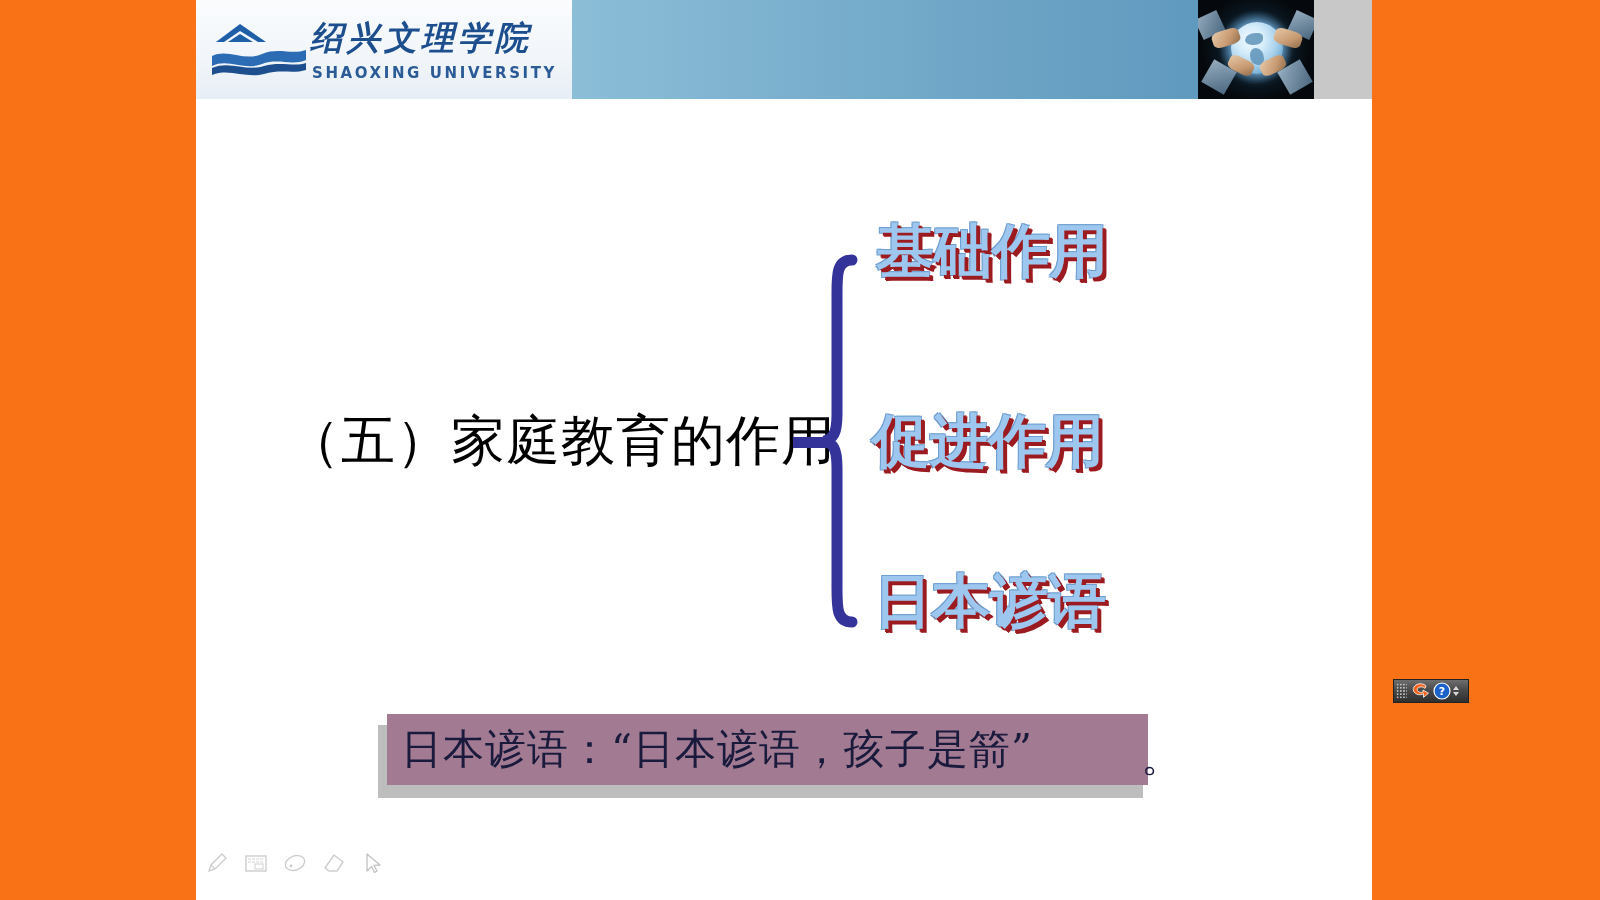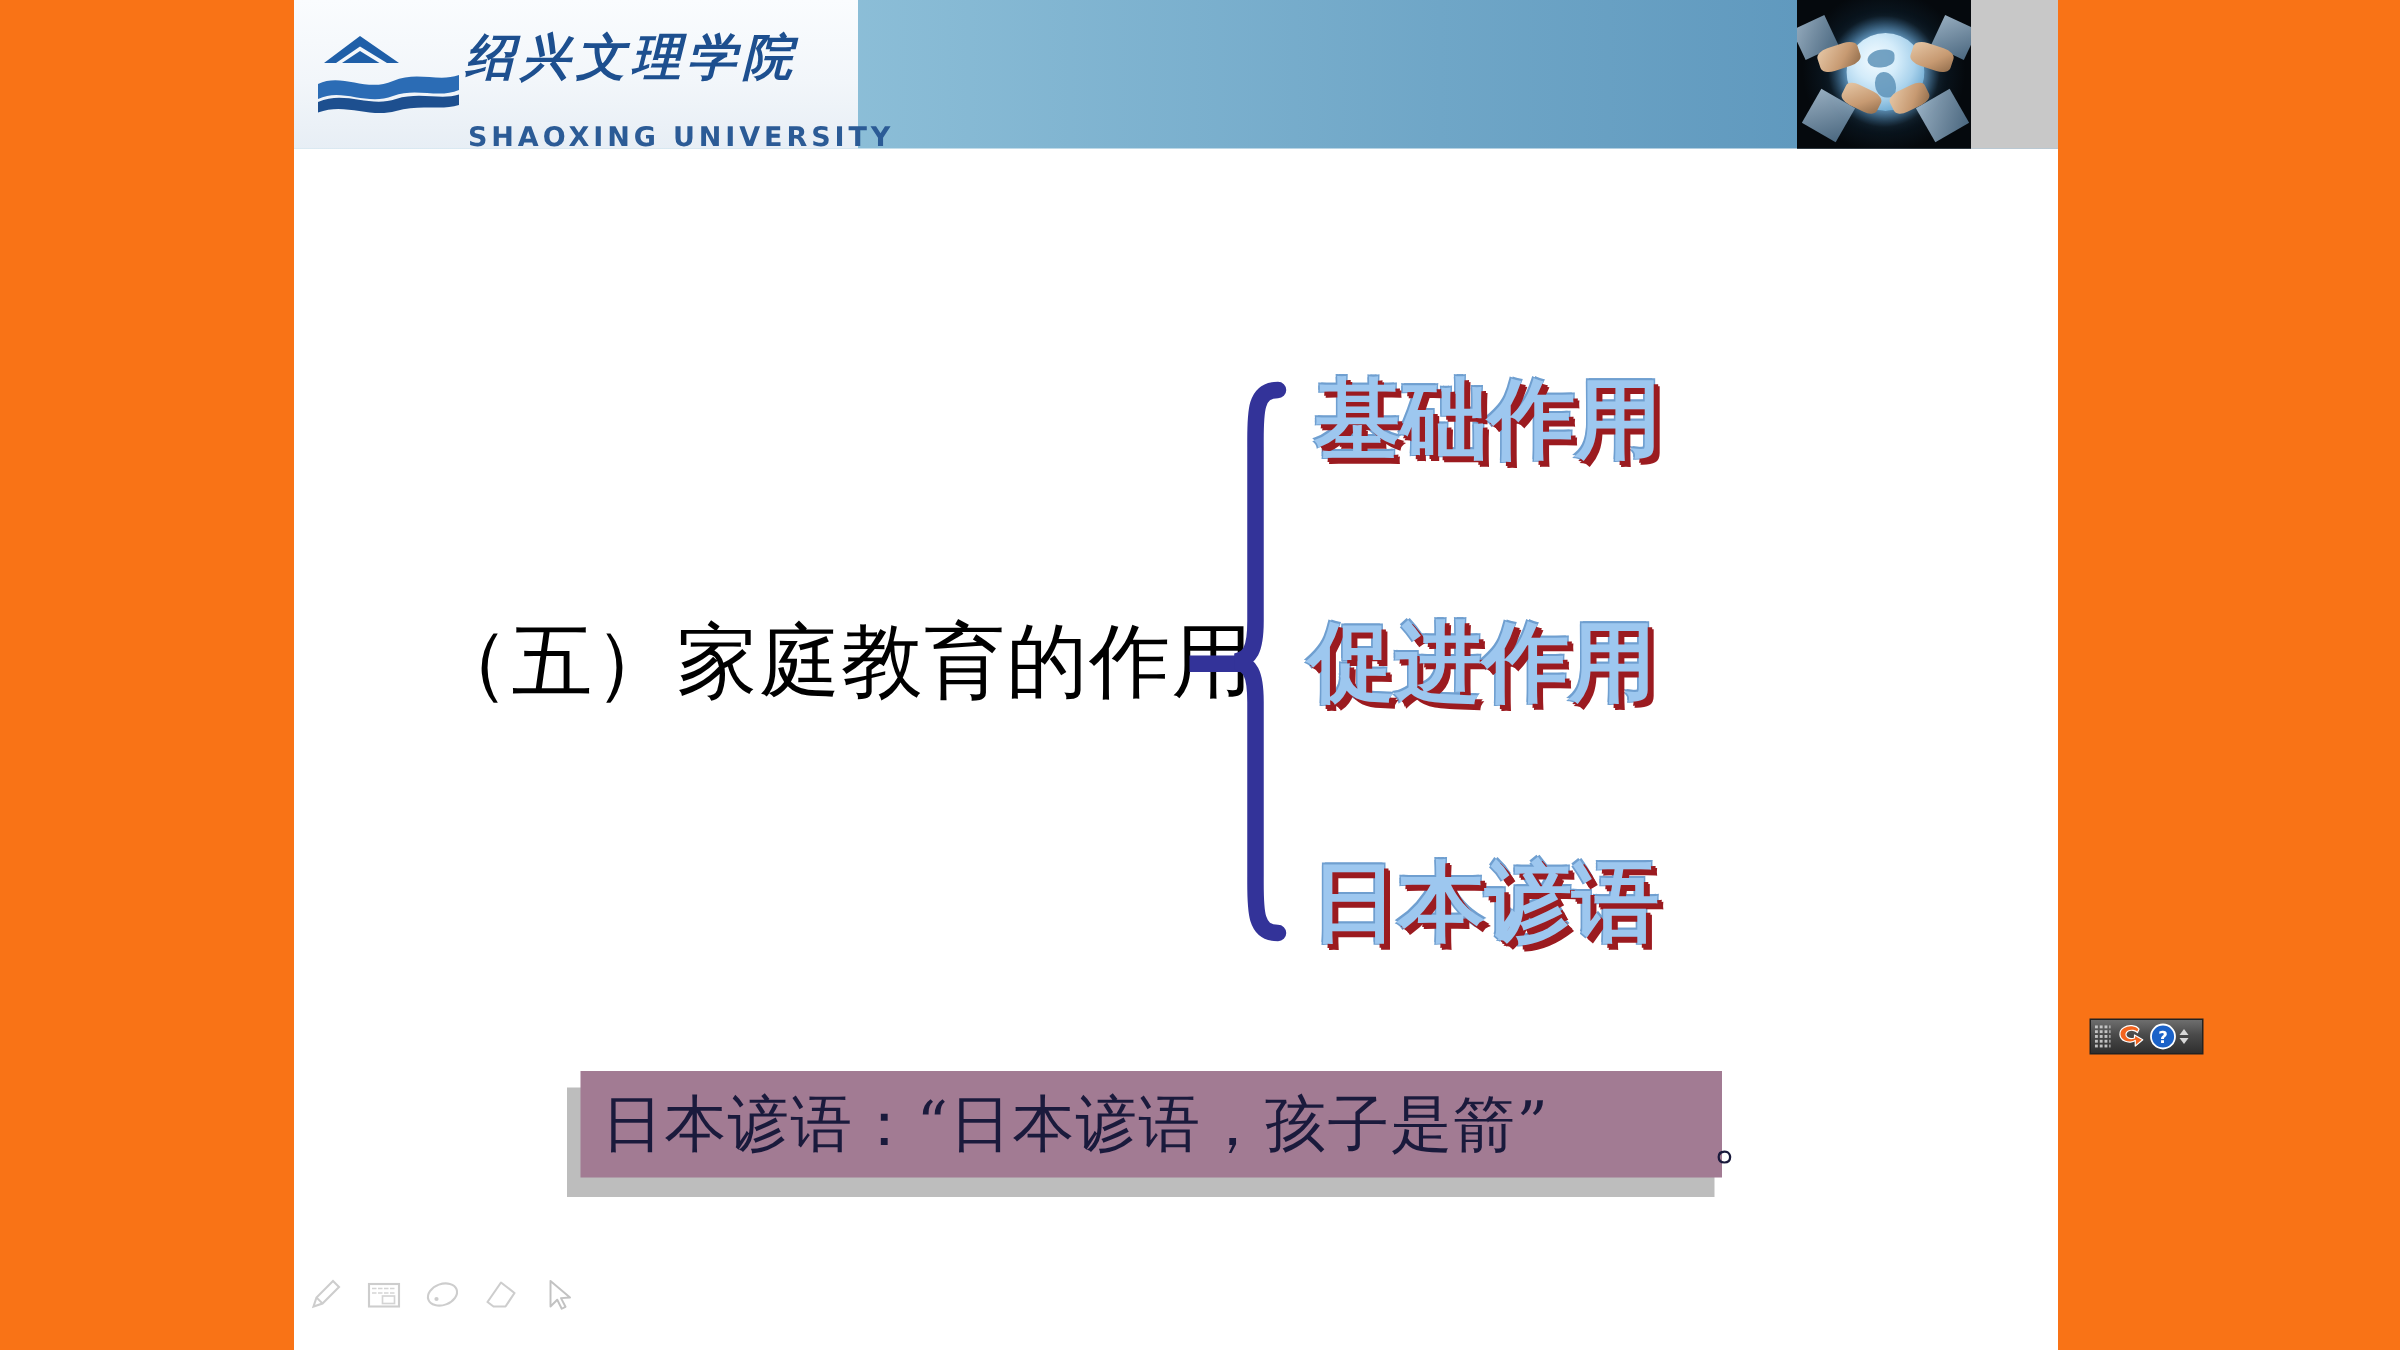--- a/index.html
+++ b/index.html
@@ -81,26 +81,25 @@
     color: #1d4f8f;
     letter-spacing: 4px;
     font-style: italic;
     white-space: nowrap;
   }
   #logo-en {
     position: absolute;
     left: 2px;
     top: 50px;
     font-family: "DejaVu Sans", "Liberation Sans", sans-serif;
-    font-size: 18px;
+    font-size: 15px;
     font-weight: 700;
     color: #2b5b96;
     letter-spacing: 2.6px;
     white-space: nowrap;
-    margin-top: 17px;
   }
 
   
   #header-photo {
     position: absolute;
     left: 1002px;
     top: 0px;
     width: 116px;
     height: 99px;
     background:
@@ -183,21 +182,21 @@
     white-space: nowrap;
     color: #9dc7ef;
     text-shadow:
        3px  3px 0 #9b1b20,
        4px  4px 0 #9b1b20,
       -1px -1px 0 #6f9fd0,
        1px -1px 0 #6f9fd0,
       -1px  1px 0 #6f9fd0;
     letter-spacing: 0px;
   }
-  #label-1 { left: 680px; top: 213px; margin-top: 28px; }
+  #label-1 { left: 680px; top: 213px; }
   #label-2 { left: 676px; top: 403px; }
   #label-3 { left: 678px; top: 563px; }
 
   
   #banner-shadow {
     position: absolute;
     left: 182px;
     top: 725px;
     width: 765px;
     height: 73px;

